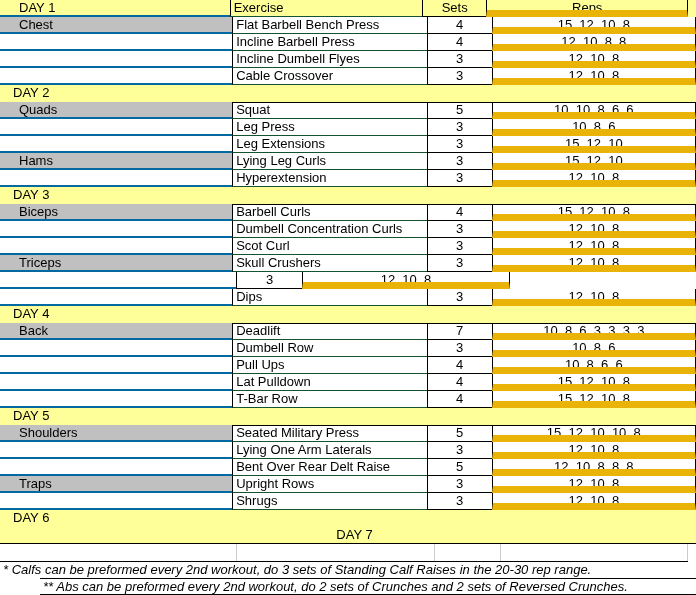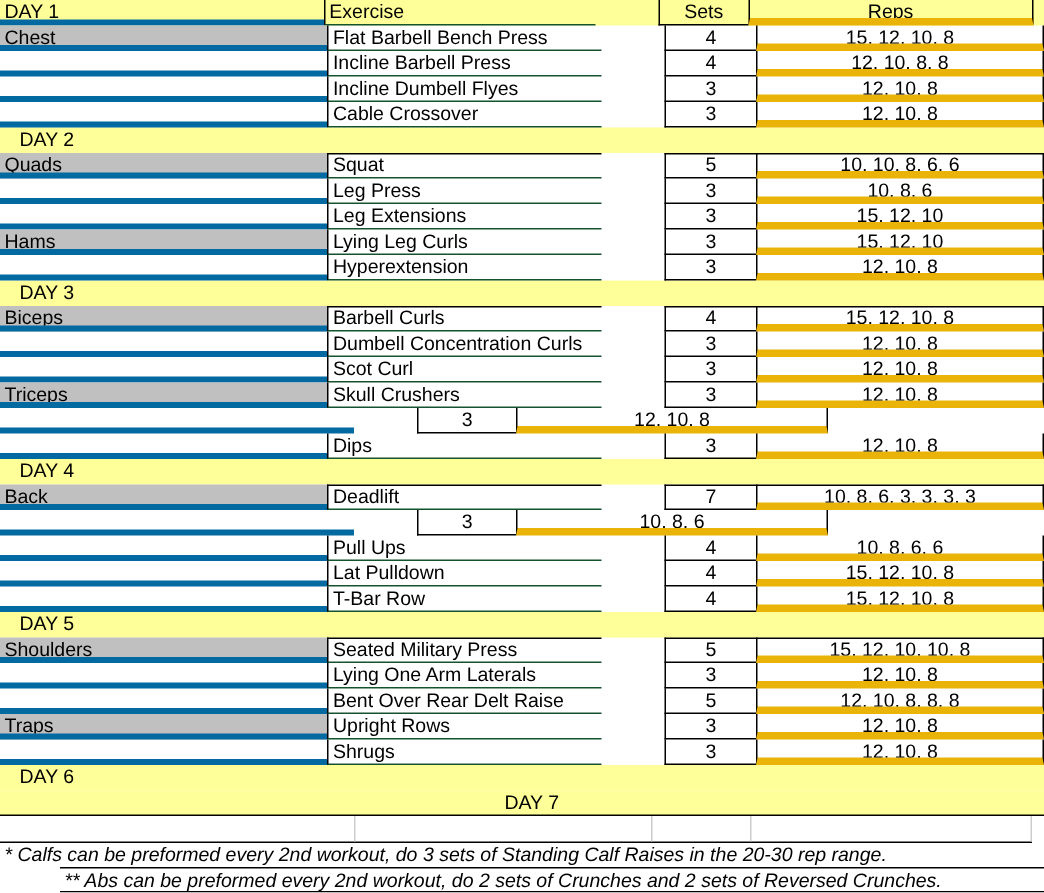--- a/index.html
+++ b/index.html
@@ -3,24 +3,24 @@
 <meta charset="utf-8">
 <style>
   html,body{margin:0;padding:0;}
   body{
     width:696px;height:595px;background:#ffffff;color:#000000;
     font-family:"Liberation Sans",sans-serif;font-size:13px;
   }
   .sheet{width:696px;height:595px;overflow:hidden;}
   .r{display:flex;height:17px;box-sizing:border-box;line-height:16px;}
   .c{box-sizing:border-box;height:17px;overflow:hidden;white-space:nowrap;}
-  .a {width:236px;padding-left:3px;border-bottom:4px solid #0369a1;}
+  .a {width:236px;padding-left:19px;border-bottom:2px solid #0369a1;}
   .b {width:198px;padding-left:3px;border-left:1px solid #000;border-bottom:1px solid #14532d;}
-  .cc{width:66px; text-align:center;border-left:1px solid #000;border-bottom:1px solid #000;margin-left:42px;}
-  .d {width:208px;text-align:center;border-left:1px solid #000;border-right:1px solid #000;border-bottom:5px solid #eab308;}
+  .cc{width:66px; text-align:center;border-left:1px solid #000;border-bottom:1px solid #000;}
+  .d {width:208px;text-align:center;border-left:1px solid #000;border-right:1px solid #000;border-bottom:7px solid #eab308;}
   .e {width:8px;}
   .g{background:#c0c0c0;}
   .t .b,.t .cc,.t .d{border-top:1px solid #000;line-height:14px;}
   .hdr{background:#ffff99;}
   .band{background:#ffff99;height:17px;box-sizing:border-box;line-height:16px;padding-left:13px;overflow:hidden;white-space:nowrap;}
   .band-end{border-bottom:1px solid #000;text-align:center;}
   .sp{display:flex;height:17px;box-sizing:border-box;}
   .sa{width:236px;box-sizing:border-box;}
   .sb{width:198px;box-sizing:border-box;border-left:1px solid #cccccc;}
   .sc{width:66px;box-sizing:border-box;border-left:1px solid #cccccc;}
@@ -140,20 +140,21 @@
   <div class="band">DAY 4</div>
 
   <div class="r t">
     <div class="c a g">Back</div>
     <div class="c b">Deadlift</div>
     <div class="c cc">7</div>
     <div class="c d">10, 8, 6, 3, 3, 3, 3</div>
   </div>
   <div class="r">
     <div class="c a"></div>
+    <div class="c b">Dumbell Row</div>
     <div class="c cc">3</div>
     <div class="c d">10, 8, 6</div>
   </div>
   <div class="r">
     <div class="c a"></div>
     <div class="c b">Pull Ups</div>
     <div class="c cc">4</div>
     <div class="c d">10, 8, 6, 6</div>
   </div>
   <div class="r">

